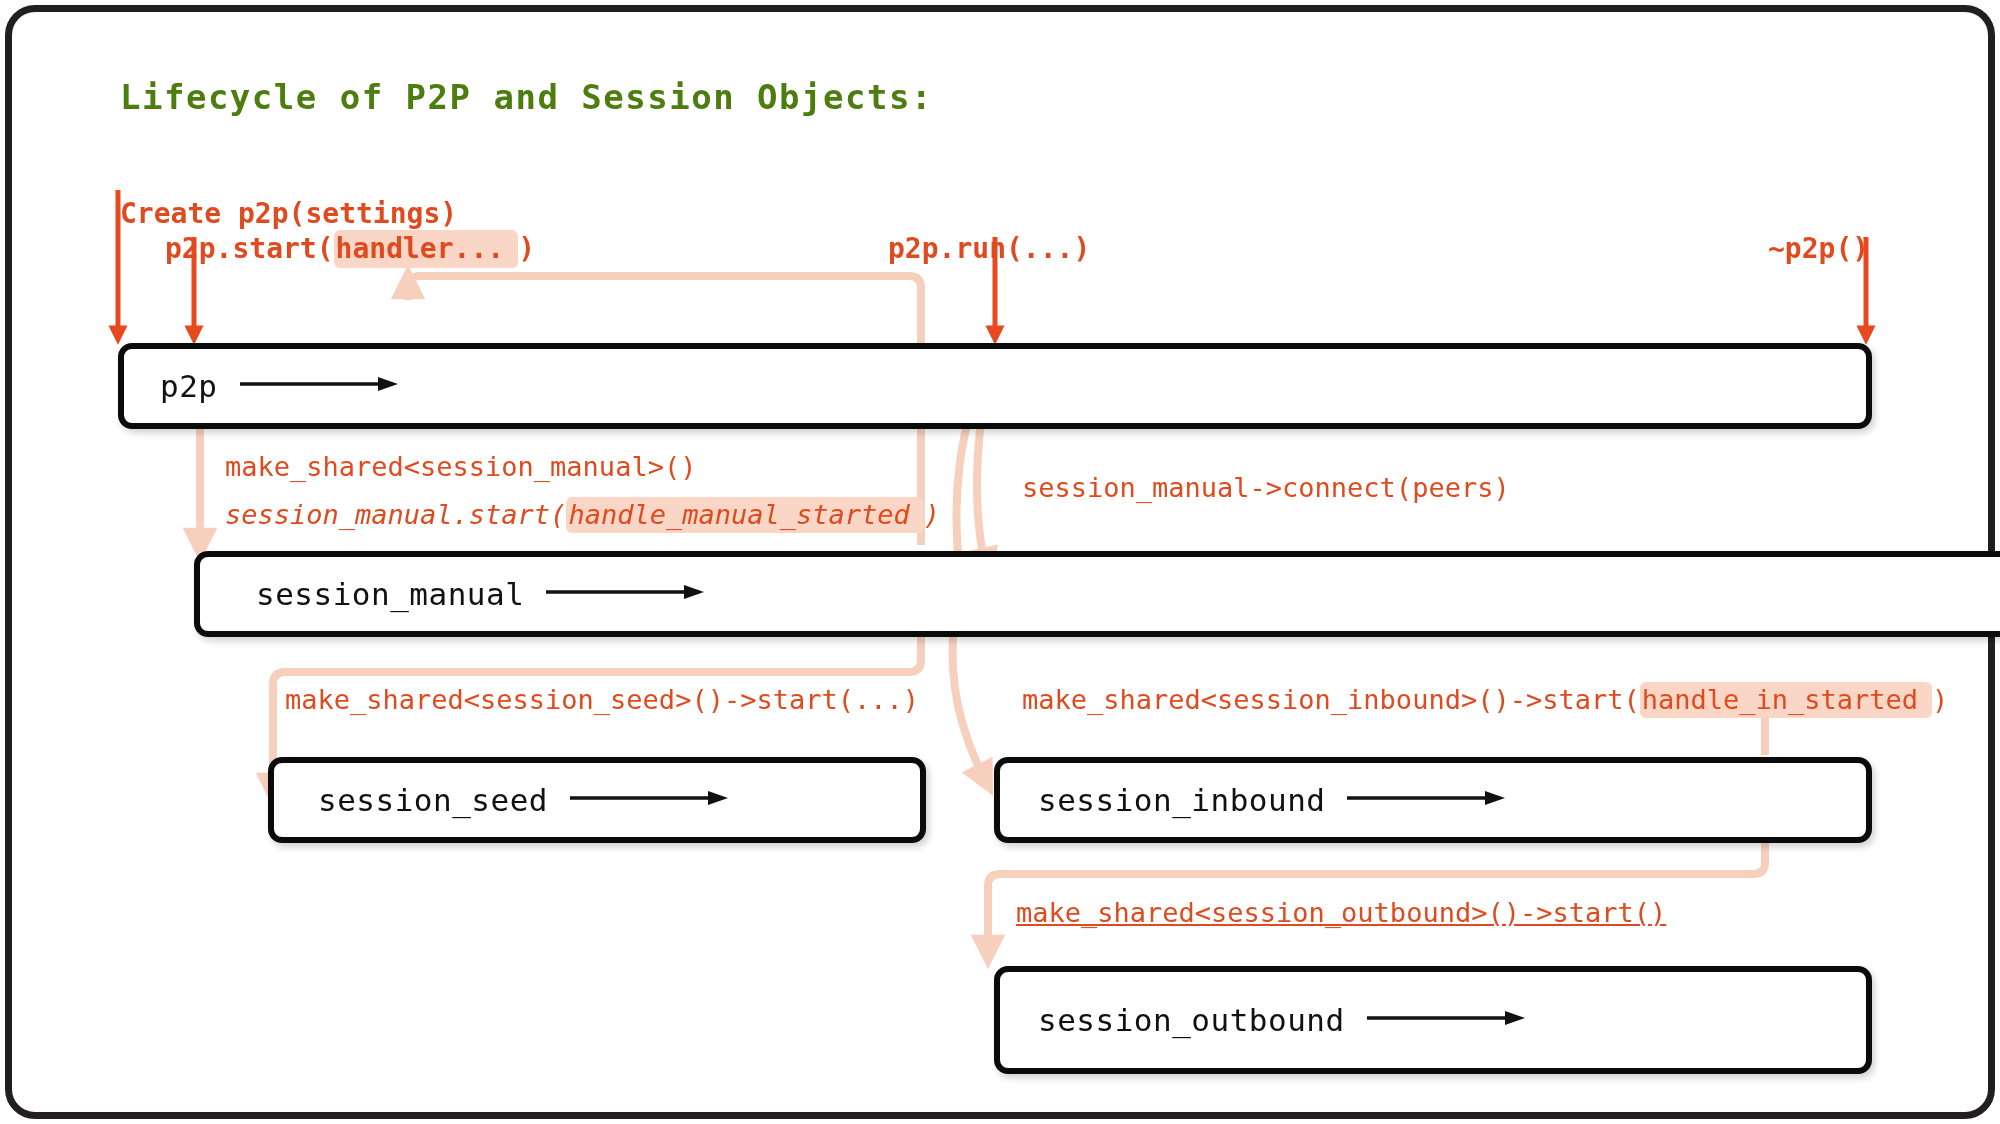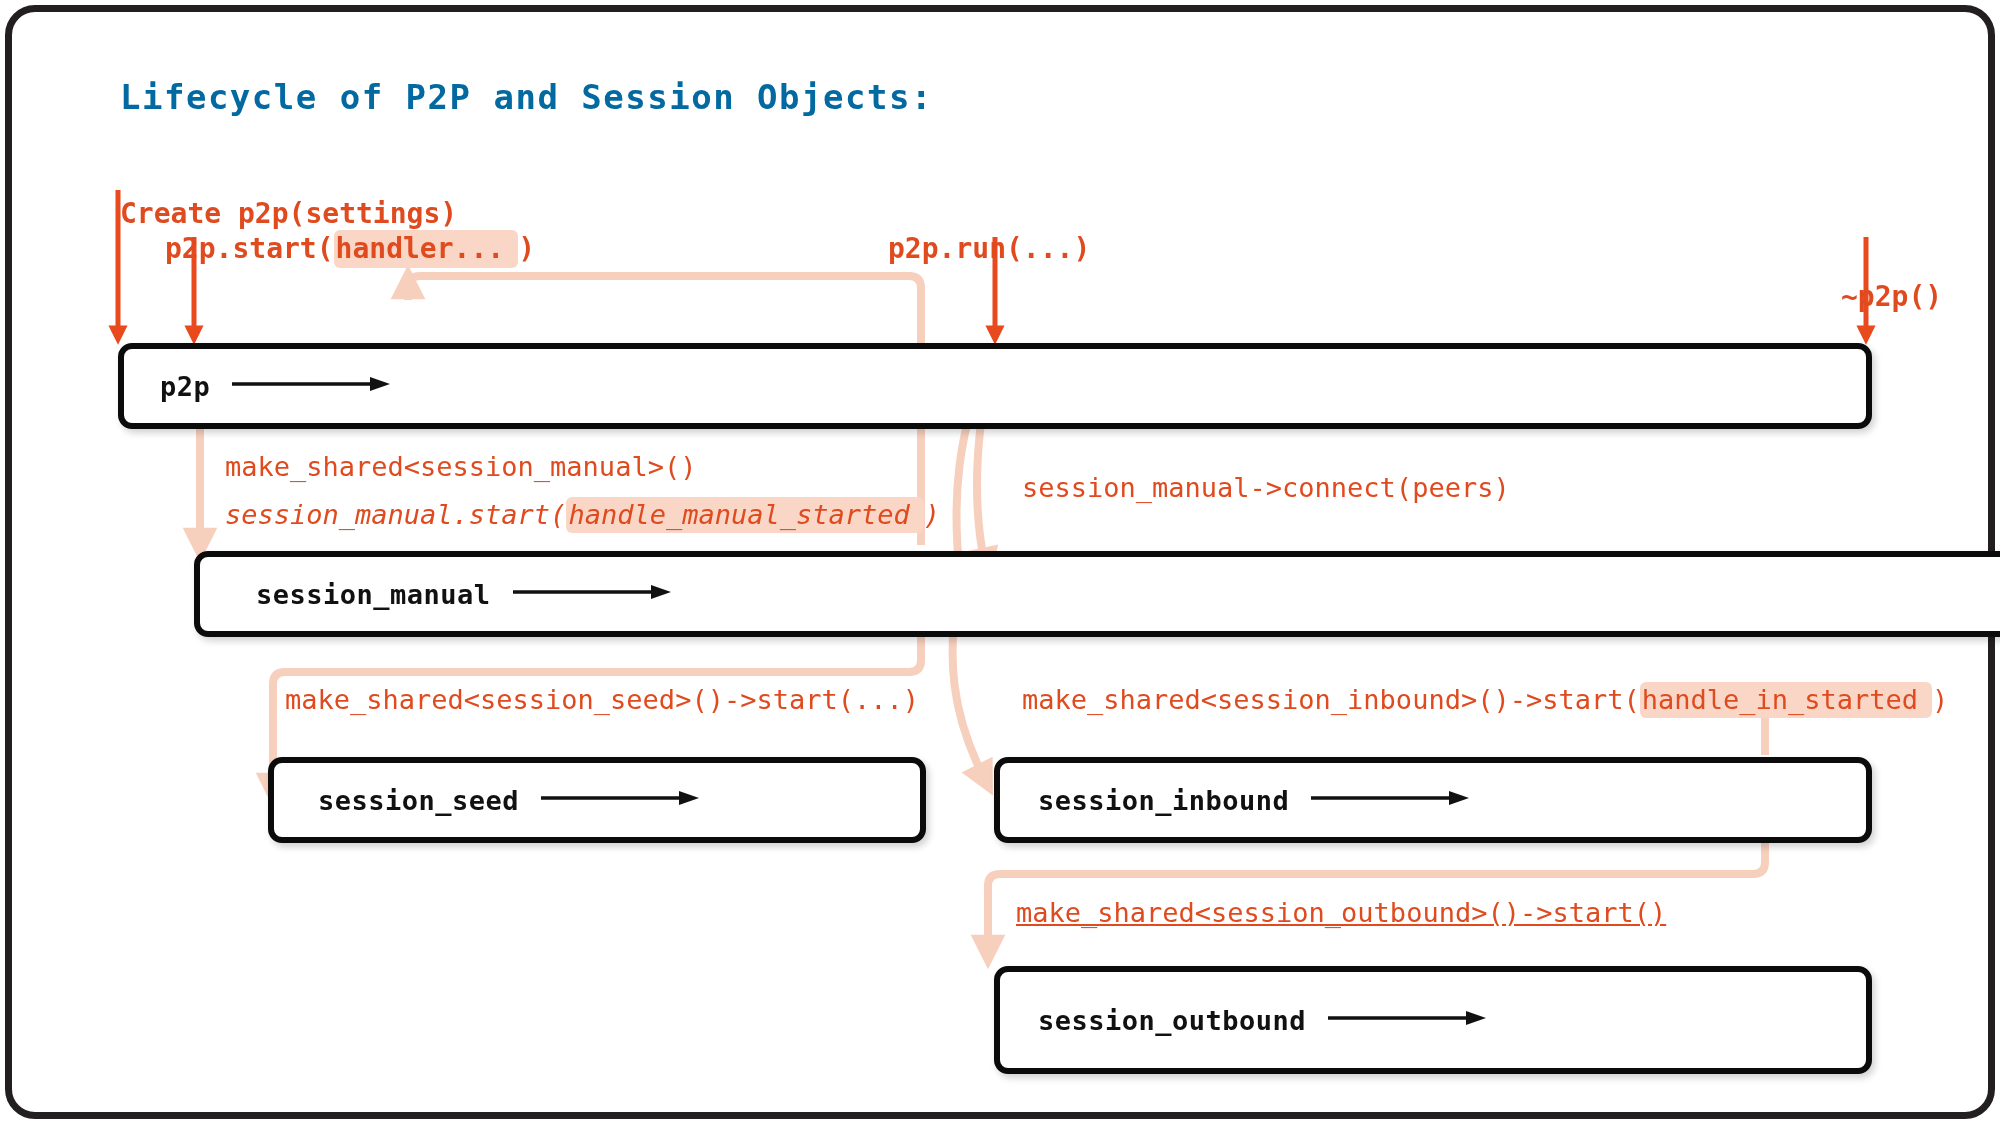--- a/index.html
+++ b/index.html
@@ -30,42 +30,42 @@
     pointer-events: none;
   }
 
   
   #title {
     position: absolute;
     left: 120px; top: 77px;
     font-size: 34px;
     font-weight: bold;
     letter-spacing: 1.5px;
-    color: #0369a1;
+    color: #4d7c0f;
     white-space: nowrap;
   }
 
   
   .obj-box {
     position: absolute;
     border: 6px solid #0b0b0b;
     border-radius: 14px;
     background: #ffffff;
     box-shadow: 3px 4px 7px rgba(0,0,0,0.18);
     display: flex;
     align-items: center;
   }
   .obj-inner {
     display: flex;
     align-items: center;
     white-space: nowrap;
   }
   .obj-label {
-    font-size: 27px;
-    font-weight: bold;
+    font-size: 31px;
+    font-weight: normal;
     letter-spacing: 0.5px;
     color: #111111;
   }
   .life-arrow {
     display: inline-block;
     margin-left: 22px;
   }
 
   
   .call-label {
@@ -134,21 +134,21 @@
   </svg>
 
   <div id="title">Lifecycle of P2P and Session Objects:</div>
 
   <div class="call-label bold fs-28" style="left:120px; top:188px;margin-top:12px;">Create p2p(settings)</div>
 
   <div class="call-label bold fs-28" style="left:165px; top:235px;"><span>p2p.start(</span><span class="hl">handler...</span><span>)</span></div>
 
   <div class="call-label bold fs-28" style="left:888px; top:235px;">p2p.run(...)</div>
 
-  <div class="call-label bold fs-28" style="left:1841px; top:235px;margin-top:48px;">~p2p()</div>
+  <div class="call-label bold fs-28" style="left:1768px; top:235px;">~p2p()</div>
 
   <div class="obj-box" style="left:118px; top:343px; width:1754px; height:86px;">
     <div class="obj-inner" style="margin-left:36px;">
       <span class="obj-label">p2p</span>
       <span class="life-arrow">
         <svg width="160" height="20" viewBox="0 0 160 20">
           <line x1="0" y1="10" x2="140" y2="10" stroke="#111" stroke-width="3.5"></line>
           <path d="M 138 3 L 158 10 L 138 17 z" fill="#111"></path>
         </svg>
       </span>

